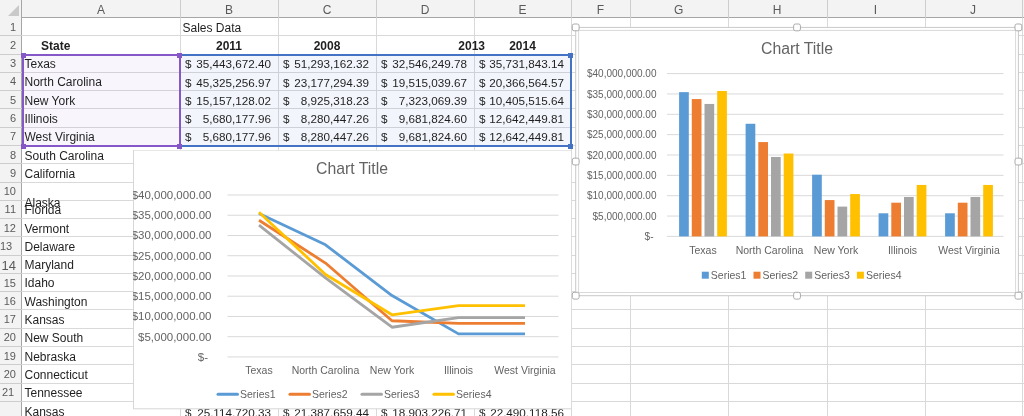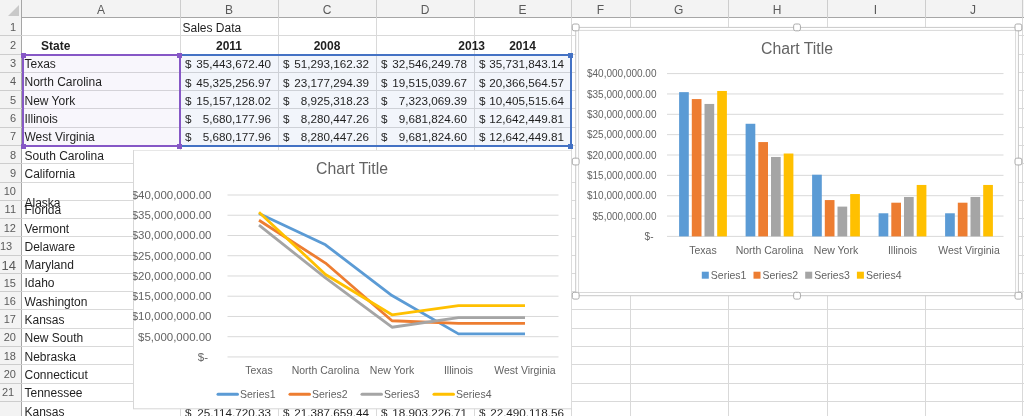--- a/index.html
+++ b/index.html
@@ -95,21 +95,21 @@
 <div class="ht" style="left:0px;top:259.28px;width:16px;text-align:right;font-size:13px">14</div>
 <div class="abs" style="left:0;top:291.20px;width:22px;height:1px;background:#cdcdcd"></div>
 <div class="ht" style="left:0px;top:277.56px;width:16px;text-align:right;font-size:11px">15</div>
 <div class="abs" style="left:0;top:309.48px;width:22px;height:1px;background:#cdcdcd"></div>
 <div class="ht" style="left:0px;top:295.84px;width:16px;text-align:right;font-size:11px">16</div>
 <div class="abs" style="left:0;top:327.76px;width:22px;height:1px;background:#cdcdcd"></div>
 <div class="ht" style="left:0px;top:314.12px;width:16px;text-align:right;font-size:11px">17</div>
 <div class="abs" style="left:0;top:346.04px;width:22px;height:1px;background:#cdcdcd"></div>
 <div class="ht" style="left:0px;top:332.40px;width:16px;text-align:right;font-size:11px">20</div>
 <div class="abs" style="left:0;top:364.32px;width:22px;height:1px;background:#cdcdcd"></div>
-<div class="ht" style="left:0px;top:350.68px;width:16px;text-align:right;font-size:11px">18</div>
+<div class="ht" style="left:0px;top:350.68px;width:16px;text-align:right;font-size:11px">19</div>
 <div class="abs" style="left:0;top:382.60px;width:22px;height:1px;background:#cdcdcd"></div>
 <div class="ht" style="left:0px;top:368.96px;width:16px;text-align:right;font-size:11px">20</div>
 <div class="abs" style="left:0;top:400.88px;width:22px;height:1px;background:#cdcdcd"></div>
 <div class="ht" style="left:0px;top:387.24px;width:16px;text-align:center;font-size:11px">21</div>
 
 <div class="ht" style="left:0px;top:429px;width:16px;text-align:right;font-size:11px">22</div>
 <div class="ct" style="left:182.50px;top:21.54px;font-size:12px">Sales Data</div>
 <div class="ct" style="left:41.00px;top:39.82px;width:120px;text-align:left;font-weight:bold;">State</div>
 <div class="ct" style="left:169.00px;top:39.82px;width:120px;text-align:center;font-weight:bold;">2011</div>
 <div class="ct" style="left:267.00px;top:39.82px;width:120px;text-align:center;font-weight:bold;">2008</div>

